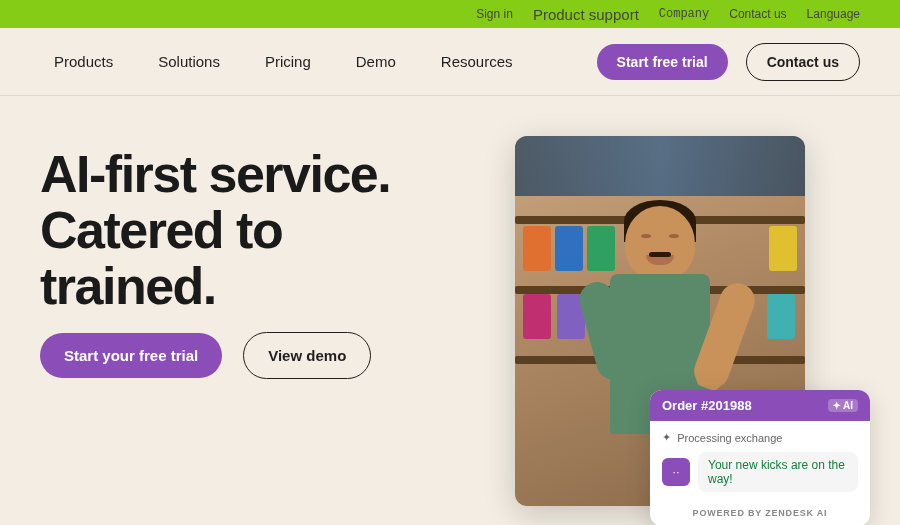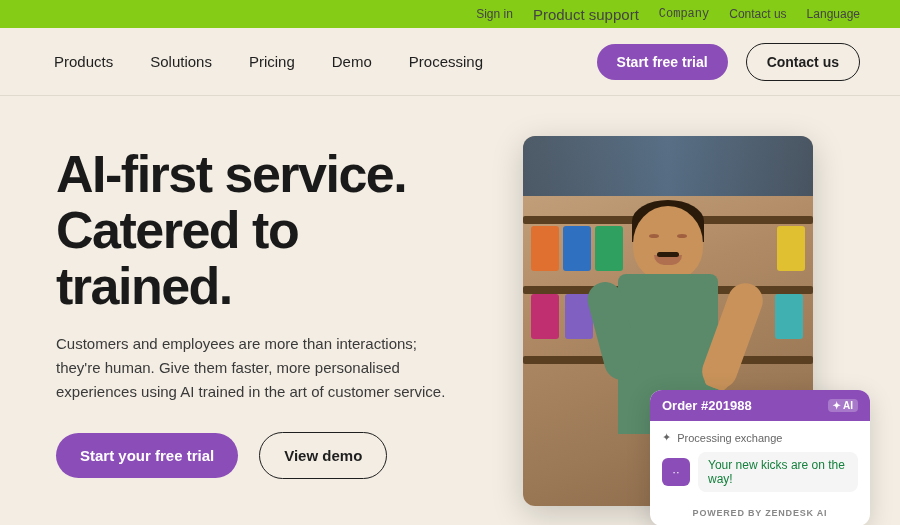--- a/index.html
+++ b/index.html
@@ -51,21 +51,21 @@
     }
     .logo-text {
       font-size: 18px;
       font-weight: 700;
       color: #1f1f1f;
       letter-spacing: -0.5px;
     }
     .nav-links {
       display: flex;
       align-items: center;
-      gap: 9px;
+      gap: 17px;
       flex: 1;
     }
     .nav-item {
       padding: 8px 14px;
       font-size: 15px;
       color: #1f1f1f;
       cursor: pointer;
       border-radius: 6px;
       font-weight: 500;
       text-decoration: none;
@@ -95,21 +95,21 @@
       font-size: 14px;
       font-weight: 600;
       cursor: pointer;
       white-space: nowrap;
     }
 
     
     .hero {
       display: flex;
       align-items: flex-start;
-      padding: 40px 40px 0 56px;
+      padding: 40px 40px 0 40px;
       height: calc(525px - 68px - 28px);
       position: relative;
       overflow: hidden;
     }
     .hero-left {
       flex: 0 0 420px;
       padding-top: 10px;
     }
     .hero-headline {
       font-size: 52px;
@@ -361,38 +361,37 @@
   <a style="text-decoration:none;color:#444;font-size:12px;">Language</a>
 </div>
 
 <nav class="navbar">
 
   <div class="nav-links">
     <a class="nav-item" href="#">Products</a>
     <a class="nav-item" href="#">Solutions</a>
     <a class="nav-item" href="#">Pricing</a>
     <a class="nav-item" href="#">Demo</a>
-    <a class="nav-item" href="#">Processing</a>
+    <a class="nav-item" href="#">Resources</a>
   </div>
 
   <div class="nav-actions">
     <button class="btn-trial">Start free trial</button>
     <button class="btn-contact">Contact us</button>
   </div>
 </nav>
 
 <section class="hero">
 
   <div class="hero-left">
     <h1 class="hero-headline">
       <span>AI-first service.</span><br>
       <span>Catered to</span><br>
       <span>trained.</span>
     </h1>
-    <p class="hero-subtext">Customers and employees are more than interactions; they're human. Give them faster, more personalised experiences using AI trained in the art of customer service.</p>
     <div class="hero-buttons">
       <button class="btn-hero-trial">Start your free trial</button>
       <button class="btn-hero-demo">View demo</button>
     </div>
   </div>
 
   <div class="hero-right">
 
     <div class="person-bg">
 

